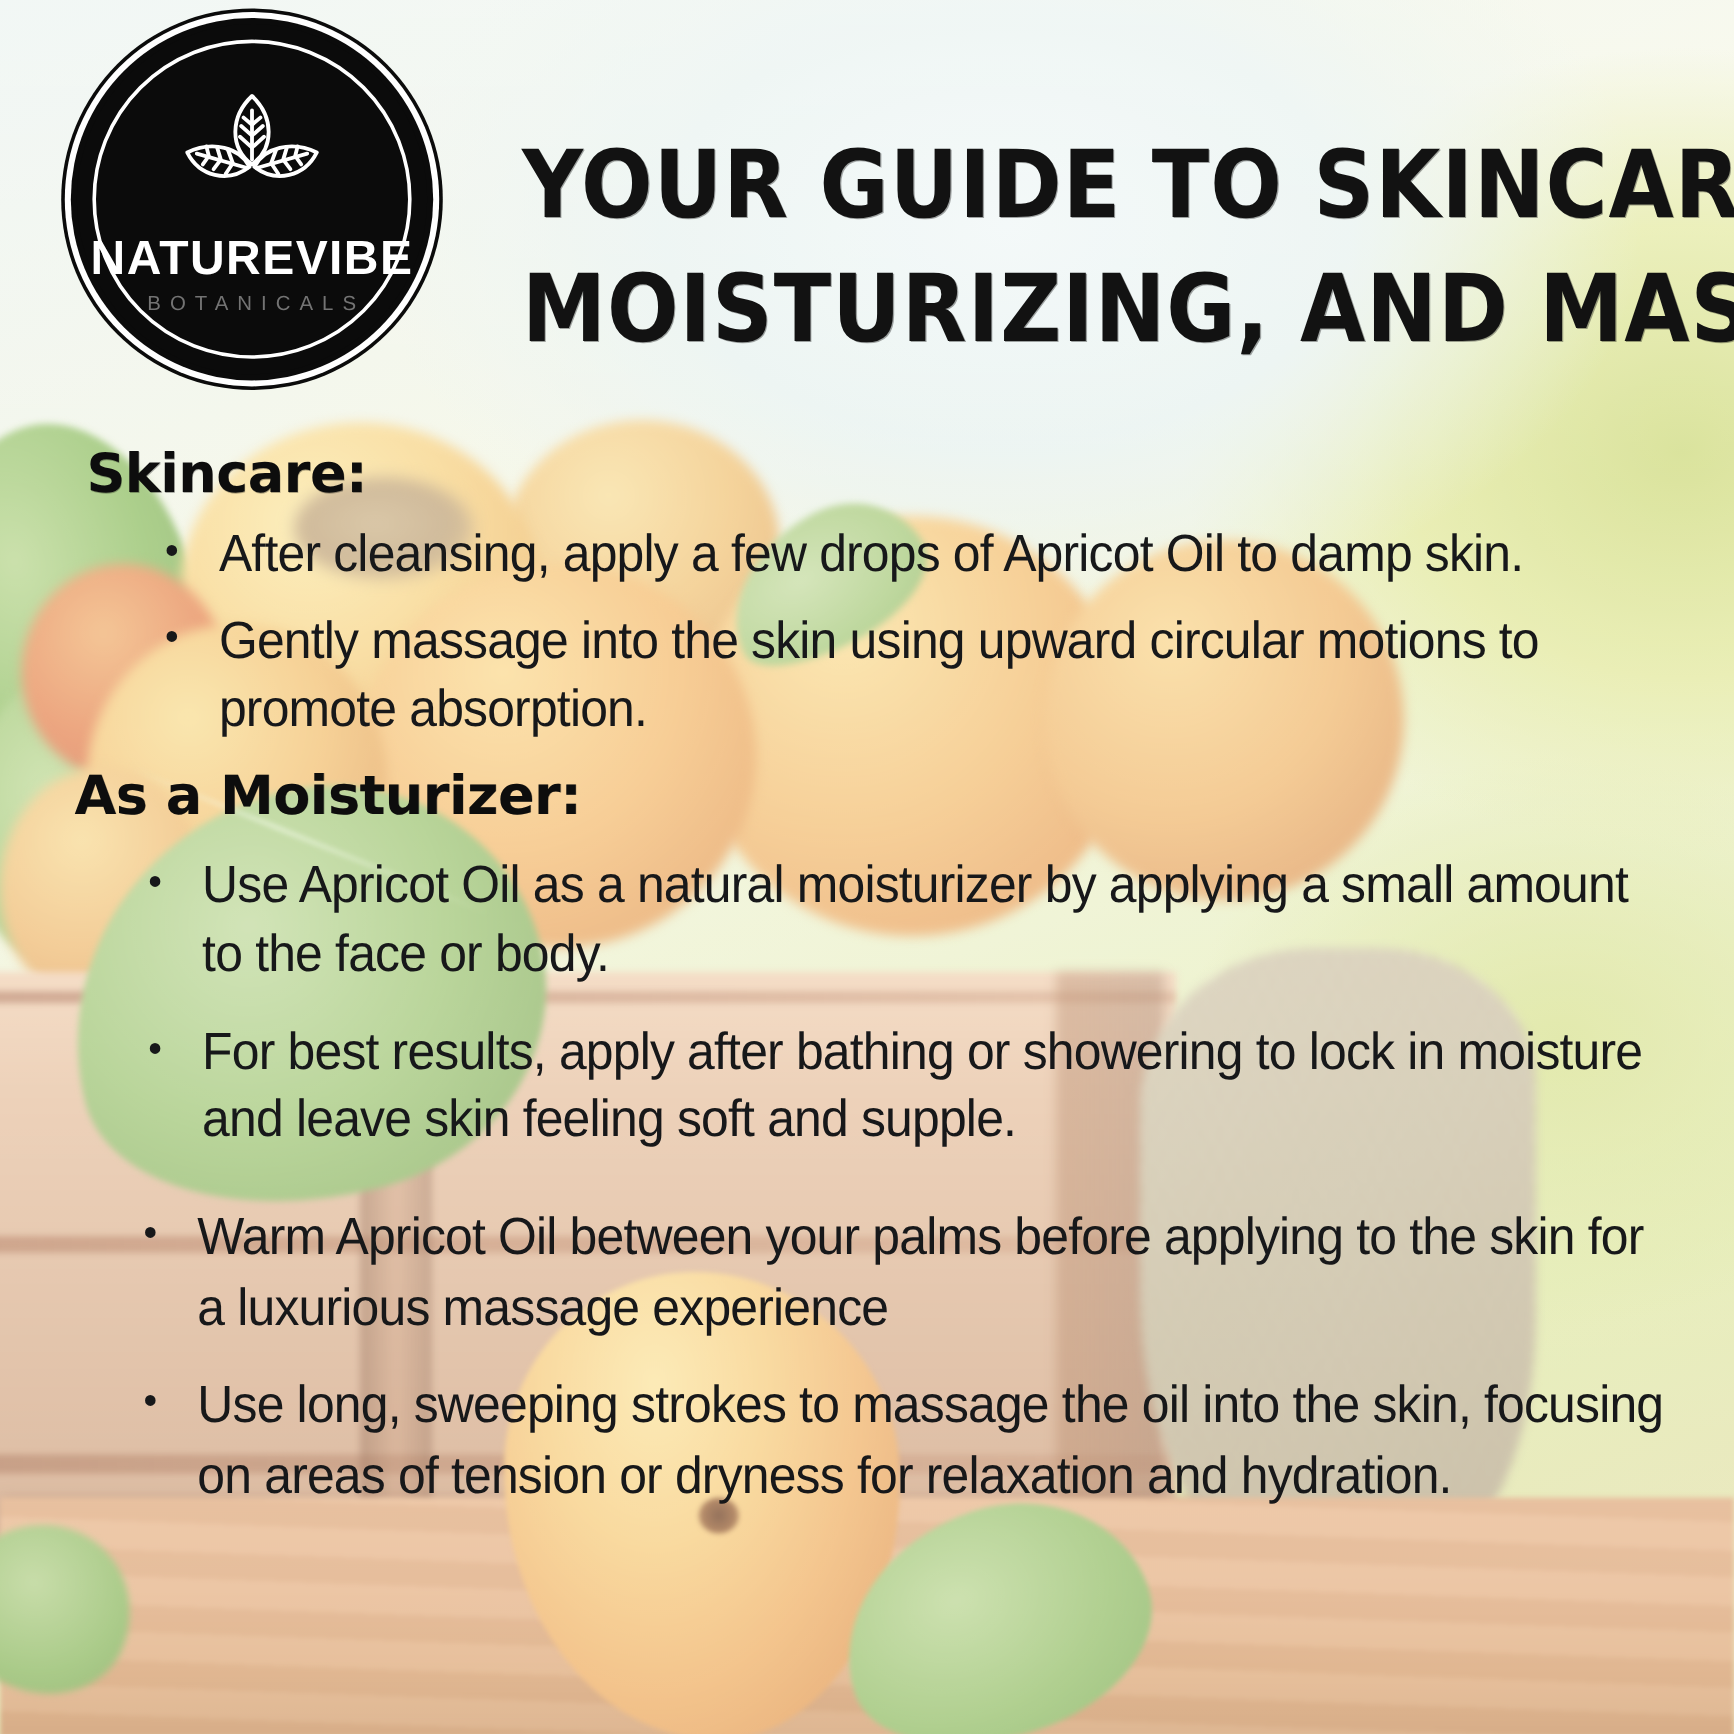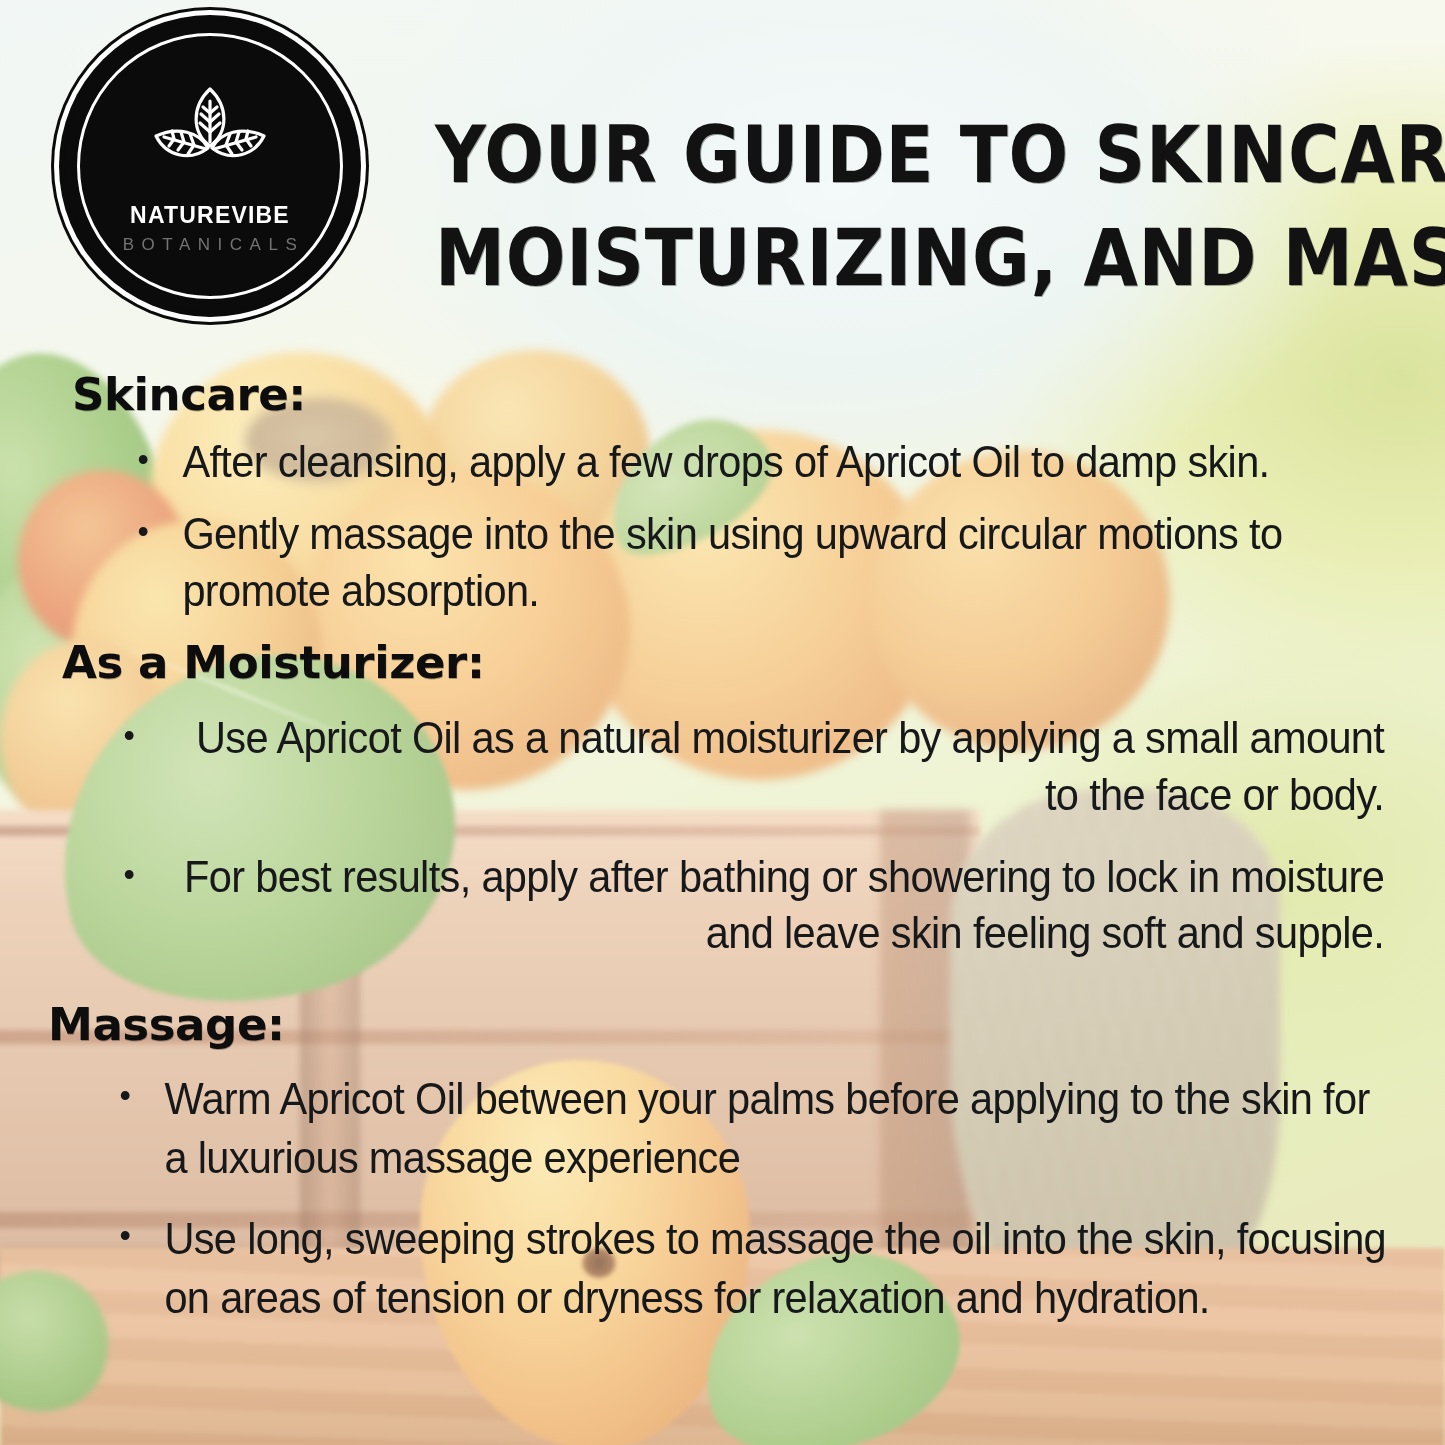--- a/index.html
+++ b/index.html
@@ -236,21 +236,21 @@
     position: absolute;
     inset: 13px;
     border: 3px solid #ffffff;
     border-radius: 50%;
   }
   #logo-mark { width: 132px; height: 108px; margin-top: 4px; }
   #logo-wordmark {
     color: #ffffff;
     font-family: "Liberation Sans", sans-serif;
     font-weight: 700;
-    font-size: 23px;
+    font-size: 40px;
     letter-spacing: 1.2px;
     margin-top: 12px;
     line-height: 1;
   }
   #logo-subword {
     color: #737373;
     font-family: "Liberation Sans", sans-serif;
     font-weight: 400;
     font-size: 17px;
     letter-spacing: 7.5px;
@@ -317,21 +317,21 @@
     line-height: 1.52;
   }
 
   
   #sec-skincare  { margin-left: 72px; }
   #sec-skincare ul.bullets       { margin-left: 56px; width: 1320px; }
   #sec-skincare ul.bullets li    { padding-left: 57px; margin-top: 16px; }
   #sec-skincare ul.bullets li::before { left: 10px; }
 
   #sec-moisturizer { margin-left: 62px; margin-top: 20px; }
-  #sec-moisturizer ul.bullets    { margin-left: 52px; width: 1330px; text-align: right; }
+  #sec-moisturizer ul.bullets    { margin-left: 52px; width: 1330px; }
   #sec-moisturizer ul.bullets li { padding-left: 57px; margin-top: 25px; }
   #sec-moisturizer ul.bullets li::before { left: 10px; }
 
   #sec-massage { margin-left: 48px; margin-top: 40px; }
   #sec-massage ul.bullets        { margin-left: 62px; width: 1340px; }
   #sec-massage ul.bullets li     { padding-left: 57px; margin-top: 22px; line-height: 1.36; }
   #sec-massage ul.bullets li::before { left: 10px; }
 </style>
 </head>
 <body>
@@ -414,21 +414,20 @@
 
     <div class="section" id="sec-moisturizer">
       <div class="section-heading">As a Moisturizer:</div>
       <ul class="bullets">
         <li>Use Apricot Oil as a natural moisturizer by applying a small amount to the face or body.</li>
         <li>For best results, apply after bathing or showering to lock in moisture and leave skin feeling soft and supple.</li>
       </ul>
     </div>
 
     <div class="section" id="sec-massage">
-      <div class="section-heading">Massage:</div>
       <ul class="bullets">
         <li>Warm Apricot Oil between your palms before applying to the skin for a luxurious massage experience</li>
         <li>Use long, sweeping strokes to massage the oil into the skin, focusing on areas of tension or dryness for relaxation and hydration.</li>
       </ul>
     </div>
 
   </div>
 </div>
 
 </body></html>

